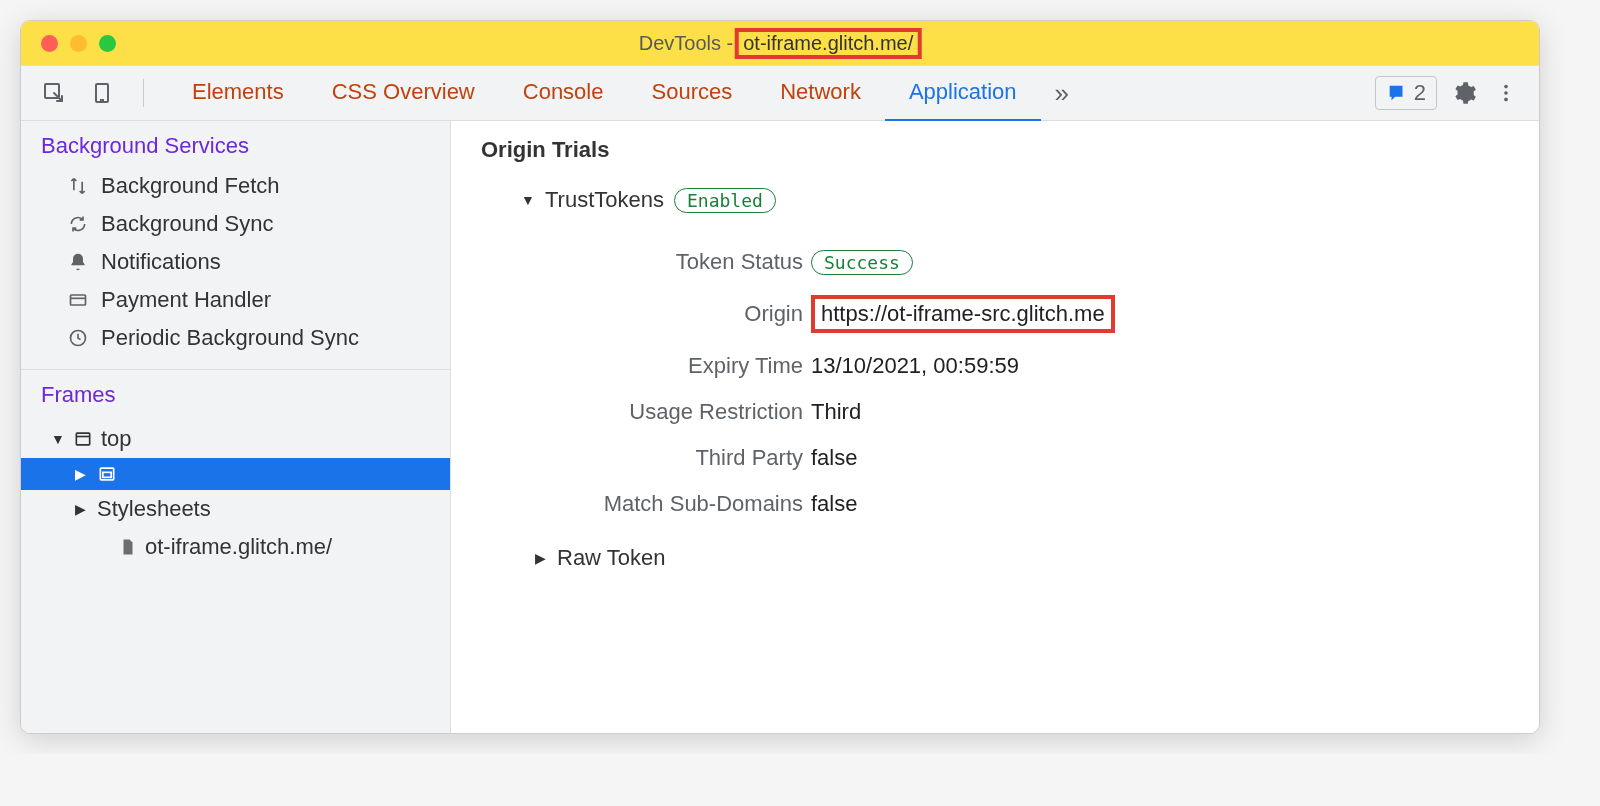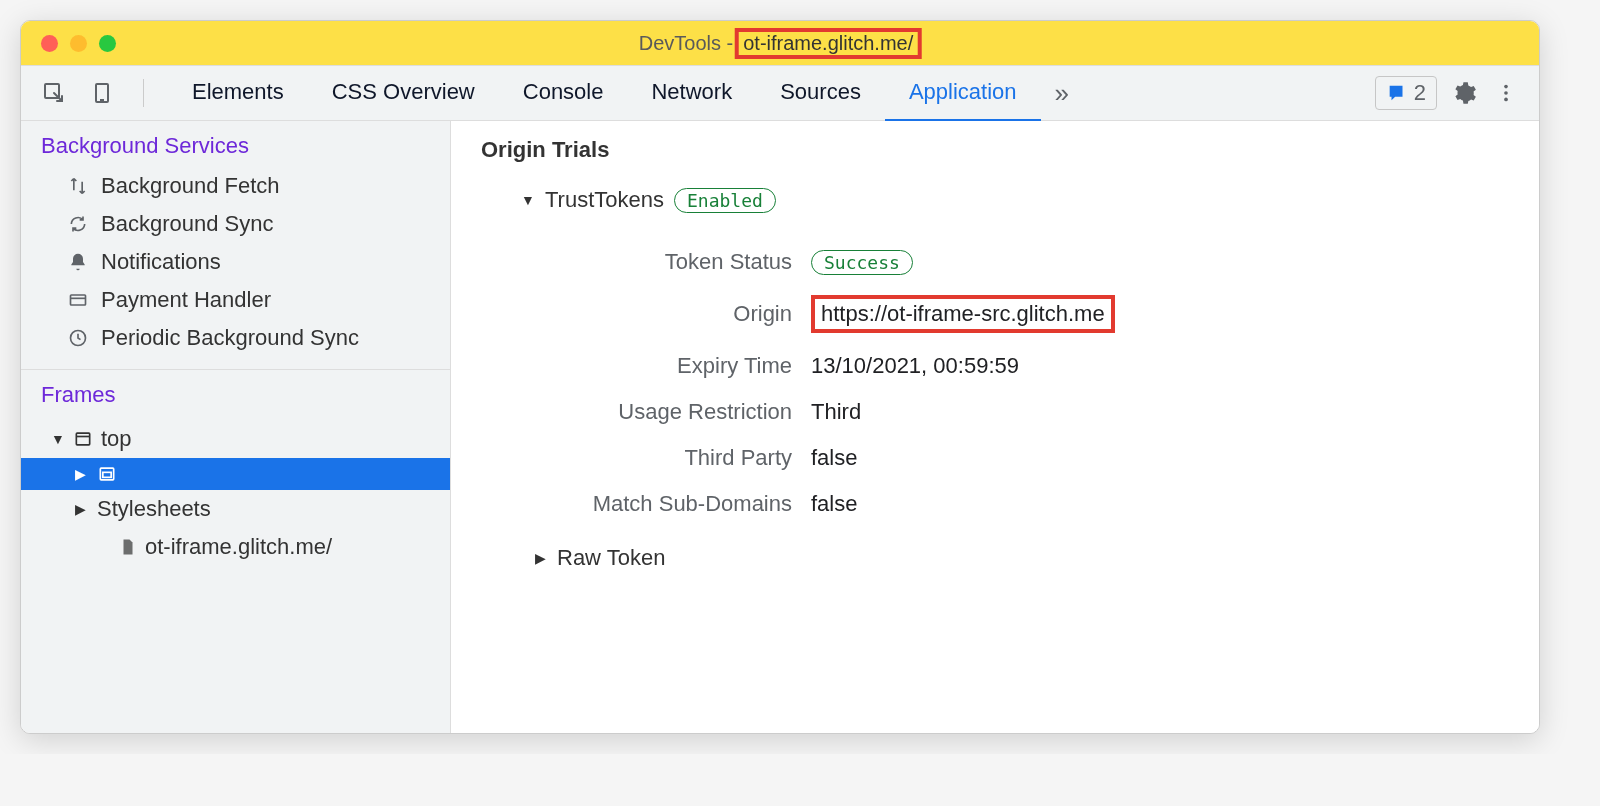--- a/index.html
+++ b/index.html
@@ -80,21 +80,21 @@
   }
   .tabs {
     display: flex;
     align-items: center;
     gap: 0;
     margin-left: 10px;
     flex: 1;
   }
   .tab {
     padding: 14px 24px;
-    color: #0f172a;
+    color: #c2410c;
     font-size: 22px;
     cursor: pointer;
     border-bottom: 3px solid transparent;
   }
   .tab.active {
     color: #1a73e8;
     border-bottom-color: #1a73e8;
   }
   .more-tabs {
     padding: 0 14px;
@@ -203,21 +203,21 @@
   }
   .kv {
     display: flex;
     align-items: center;
     padding: 10px 0;
   }
   .kv .k {
     width: 330px;
     text-align: right;
     color: #5f6368;
-    padding-right: 19px;
+    padding-right: 8px;
     font-size: 22px;
   }
   .kv .v {
     font-size: 22px;
     color: #202124;
   }
   .v-highlight {
     border: 4px solid #e23a2f;
     padding: 2px 6px;
     display: inline-block;
@@ -261,22 +261,22 @@
           <rect x="6" y="3" width="12" height="18" rx="1"></rect>
           <line x1="10" y1="19" x2="14" y2="19"></line>
         </svg>
       </div>
       <div class="divider"></div>
     </div>
     <div class="tabs">
       <div class="tab">Elements</div>
       <div class="tab">CSS Overview</div>
       <div class="tab">Console</div>
+      <div class="tab">Sources</div>
       <div class="tab">Network</div>
-      <div class="tab">Sources</div>
       <div class="tab active">Application</div>
       <div class="more-tabs">»</div>
     </div>
     <div class="toolbar-right">
       <div class="issues-badge">
         <svg width="22" height="22" viewBox="0 0 24 24" fill="currentColor">
           <path d="M4 4 h14 v12 h-8 l-4 4 v-4 h-2 z"></path>
         </svg>
         <span>2</span>
       </div>

